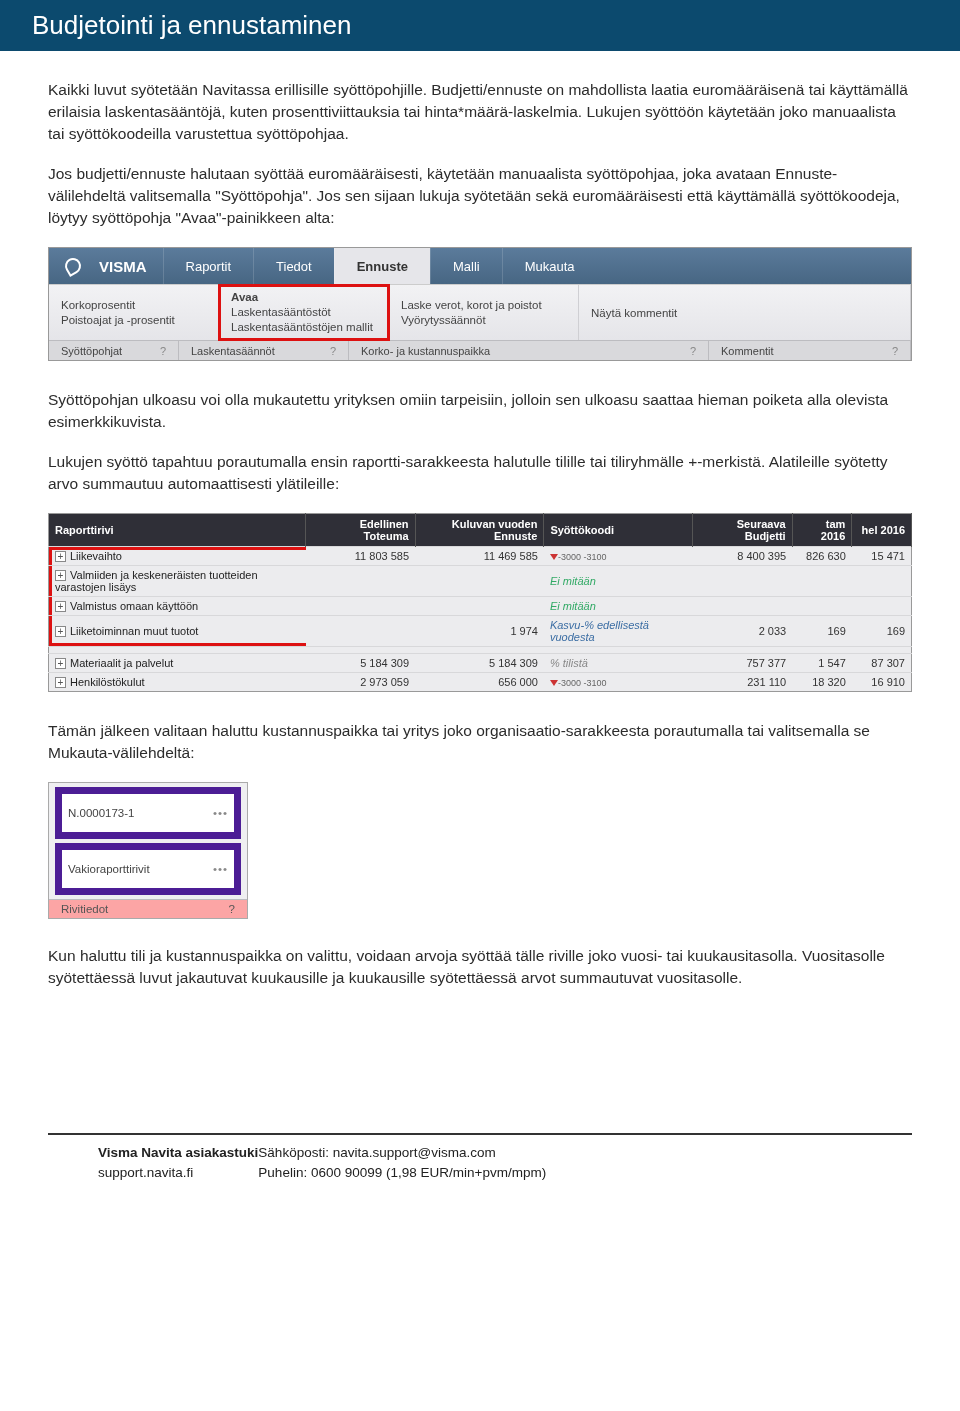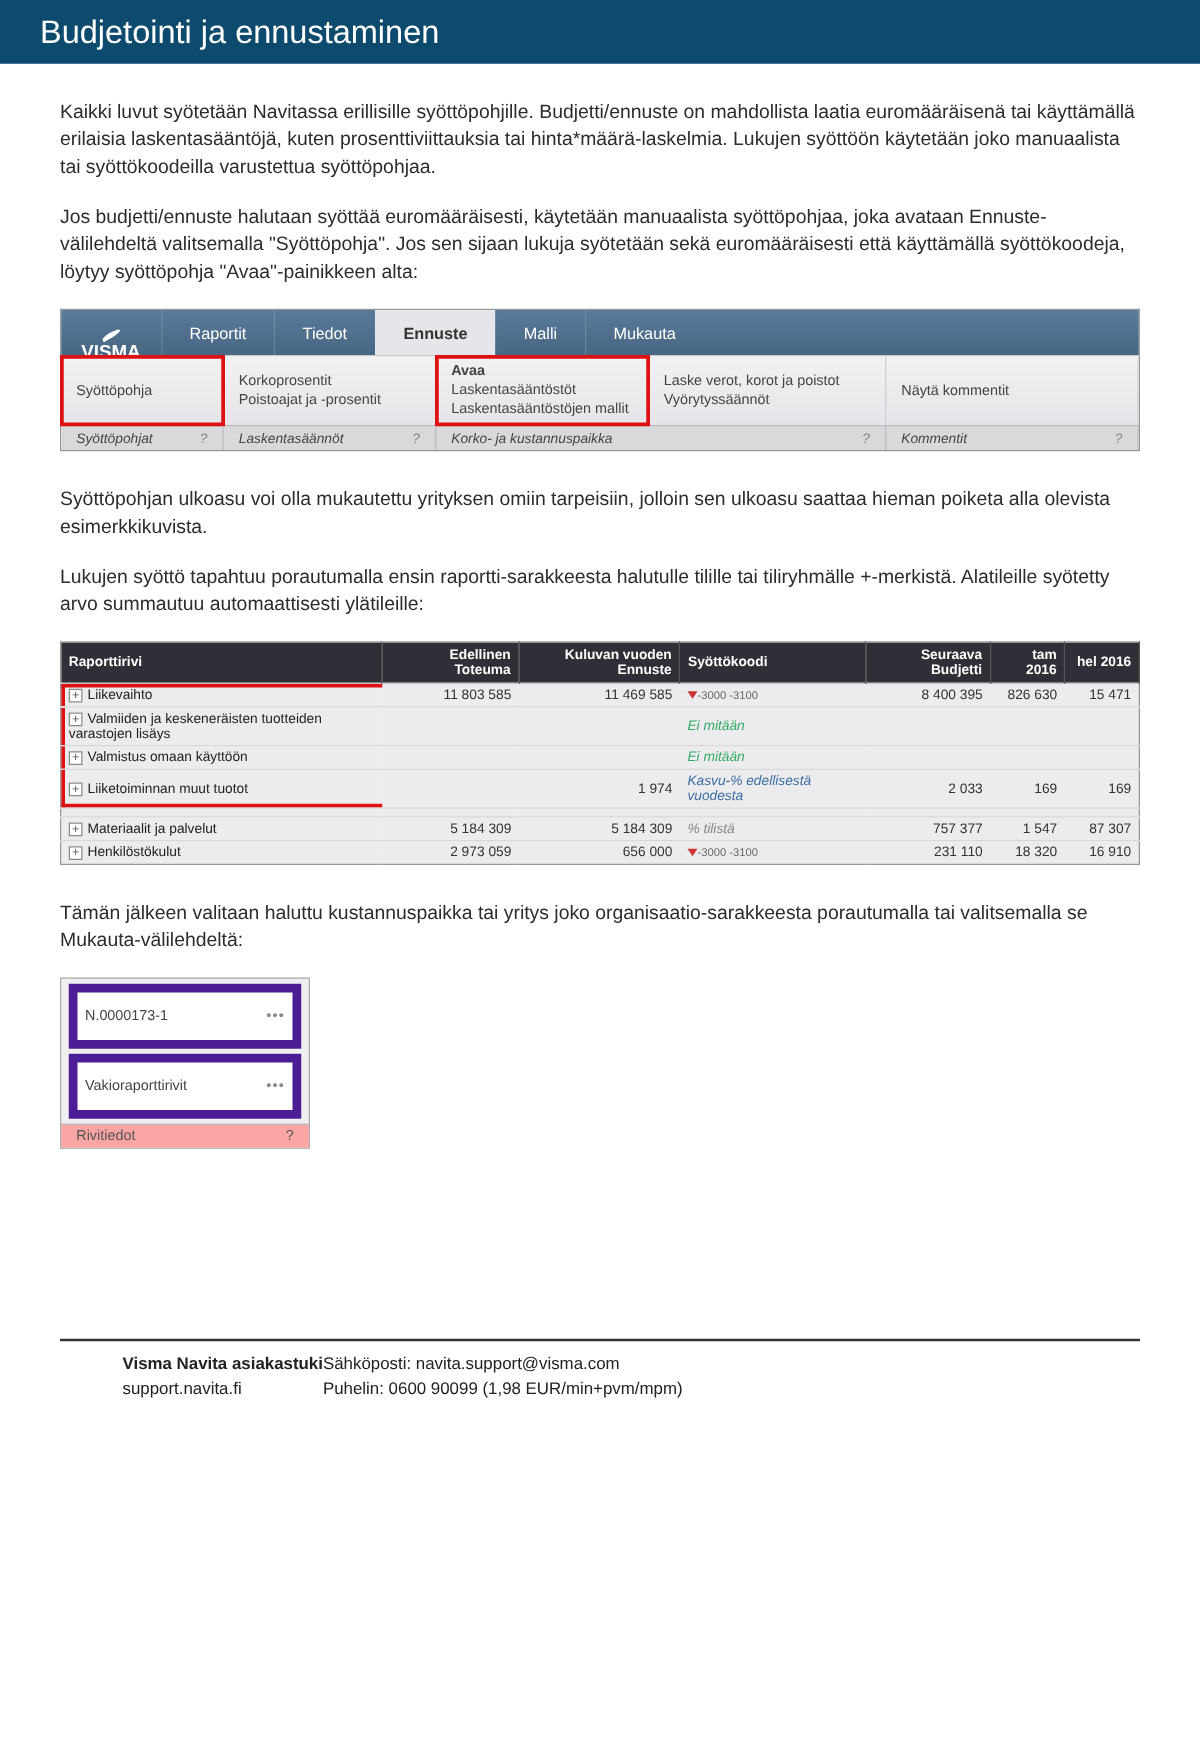--- a/index.html
+++ b/index.html
@@ -38,24 +38,23 @@
     background: #fff;
   }
   .shot1 .tabs {
     display: flex;
     align-items: stretch;
     background: linear-gradient(#5b7b9b,#476683);
     color: #fff;
     height: 36px;
   }
   .shot1 .logo {
-    display: flex; align-items: center; gap: 3px;
+    display: flex; align-items: center; gap: 18px;
     font-weight: bold; font-size: 15px;
     padding: 18px 16px;
-    flex-direction: column;
   }
   .shot1 .logo .swirl {
     width: 16px; height: 16px; border: 2px solid #fff;
     border-radius: 50% 50% 50% 0;
     transform: rotate(-30deg);
   }
   .shot1 .tab {
     padding: 0 22px; display: flex; align-items: center;
     border-left: 1px solid rgba(255,255,255,.15);
     font-size: 13px;
@@ -77,21 +76,20 @@
   }
   .shot1 .group .stack div { line-height: 1.3; }
   .shot1 .group.redbox1 { outline: 3px solid #d11; outline-offset: -2px; }
   .shot1 .group.redbox2 { outline: 3px solid #d11; outline-offset: -2px; }
   .shot1 .footer {
     display: flex;
     background: #d9d9dc;
     border-top: 1px solid #bcbcc0;
     font-size: 11px;
     height: 20px;
-    font-style: italic;
   }
   .shot1 .footer .fcell {
     padding: 2px 12px;
     border-right: 1px solid #bcbcc0;
     display: flex; align-items: center; justify-content: space-between;
     gap: 8px;
   }
   .shot1 .q { color: #888; }
 
   
@@ -196,23 +194,20 @@
         <span class="swirl"></span>
         <span>VISMA</span>
       </div>
       <div class="tab">Raportit</div>
       <div class="tab">Tiedot</div>
       <div class="tab active">Ennuste</div>
       <div class="tab">Malli</div>
       <div class="tab">Mukauta</div>
     </div>
     <div class="ribbon">
-      <div class="group redbox1" style="width:130px">
-        <div>Syöttöpohja</div>
-      </div>
       <div class="group" style="width:170px">
         <div class="stack">
           <div>Korkoprosentit</div>
           <div>Poistoajat ja -prosentit</div>
         </div>
       </div>
       <div class="group redbox2" style="width:170px">
         <div class="stack">
           <div style="font-weight:600">Avaa</div>
           <div>Laskentasääntöstöt</div>
@@ -351,20 +346,21 @@
     <div class="row">
       <span>Vakioraporttirivit</span>
       <span class="dots">•••</span>
     </div>
     <div class="foot">
       <span>Rivitiedot</span>
       <span class="q">?</span>
     </div>
   </div>
 
+  <p class="body">Kun haluttu tili ja kustannuspaikka on valittu, voidaan arvoja syöttää tälle riville joko vuosi- tai kuukausitasolla. Vuositasolle syötettäessä luvut jakautuvat kuukausille ja kuukausille syötettäessä arvot summautuvat vuositasolle.</p>
 
   <div style="height:90px"></div>
 
   <hr class="sep">
   <div class="footer-block">
     <div class="col">
       <div class="bold">Visma Navita asiakastuki</div>
       <div>support.navita.fi</div>
     </div>
     <div class="col">

